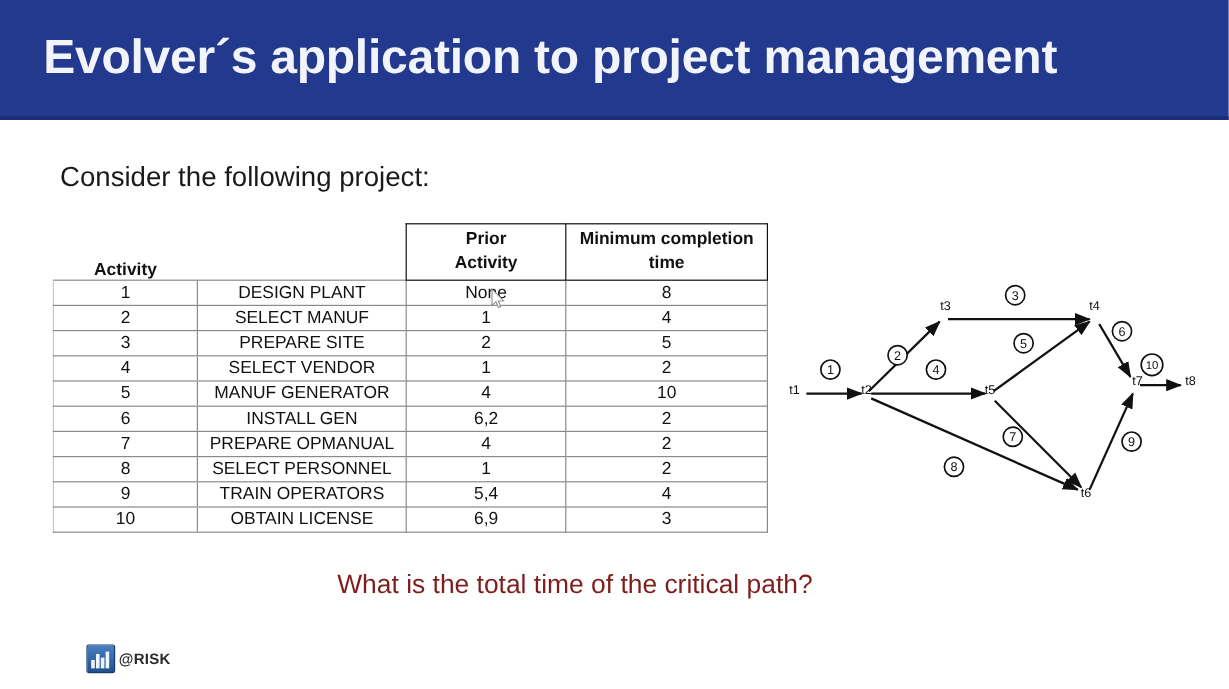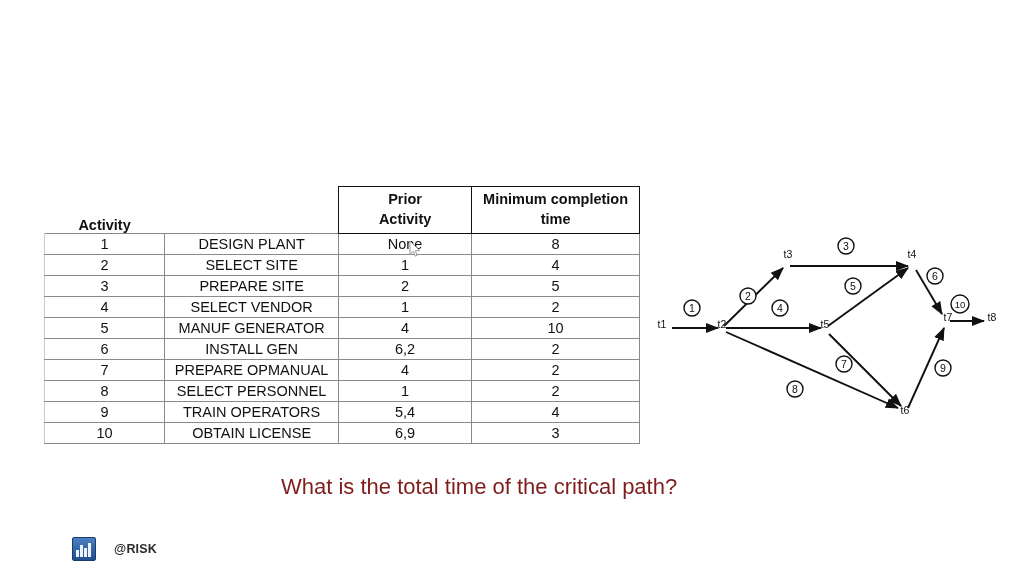--- a/index.html
+++ b/index.html
@@ -142,21 +142,21 @@
     color: #7f1d1d;
     font-family: "Liberation Sans", sans-serif;
   }
   
   #footer-logo {
     position: absolute;
     left: 72px;
     top: 537px;
     display: flex;
     align-items: center;
-    gap: 18px;
+    gap: 3px;
   }
   #logo-mark {
     width: 22px;
     height: 22px;
     background: linear-gradient(#4a7fc1, #1f4f8f);
     border: 1px solid #183c6e;
     border-radius: 2px;
     position: relative;
     overflow: hidden;
   }
@@ -185,21 +185,25 @@
     width: 12px;
     height: 18px;
     pointer-events: none;
   }
 </style>
 </head>
 <body>
 
 <div id="slide">
 
-
+  <div id="banner">
+    <div id="banner-title">Evolver´s application to project management</div>
+  </div>
+
+  <div id="intro">Consider the following project:</div>
 
   <div id="table-wrap">
     <table class="proj">
       <thead>
         <tr>
           <th class="hdr-activity">Activity</th>
           <th class="hdr-blank"></th>
           <th class="hdr-box hdr-prior">
             <span>Prior</span><br>
             <span>Activity</span>
@@ -212,21 +216,21 @@
       </thead>
       <tbody id="table-body">
           <tr>
             <td class="c-num">1</td>
             <td class="c-name">DESIGN PLANT</td>
             <td class="c-prior">None</td>
             <td class="c-time">8</td>
           </tr>
           <tr>
             <td class="c-num">2</td>
-            <td class="c-name">SELECT SITE</td>
+            <td class="c-name">SELECT MANUF</td>
             <td class="c-prior">1</td>
             <td class="c-time">4</td>
           </tr>
           <tr>
             <td class="c-num">3</td>
             <td class="c-name">PREPARE SITE</td>
             <td class="c-prior">2</td>
             <td class="c-time">5</td>
           </tr>
           <tr>

